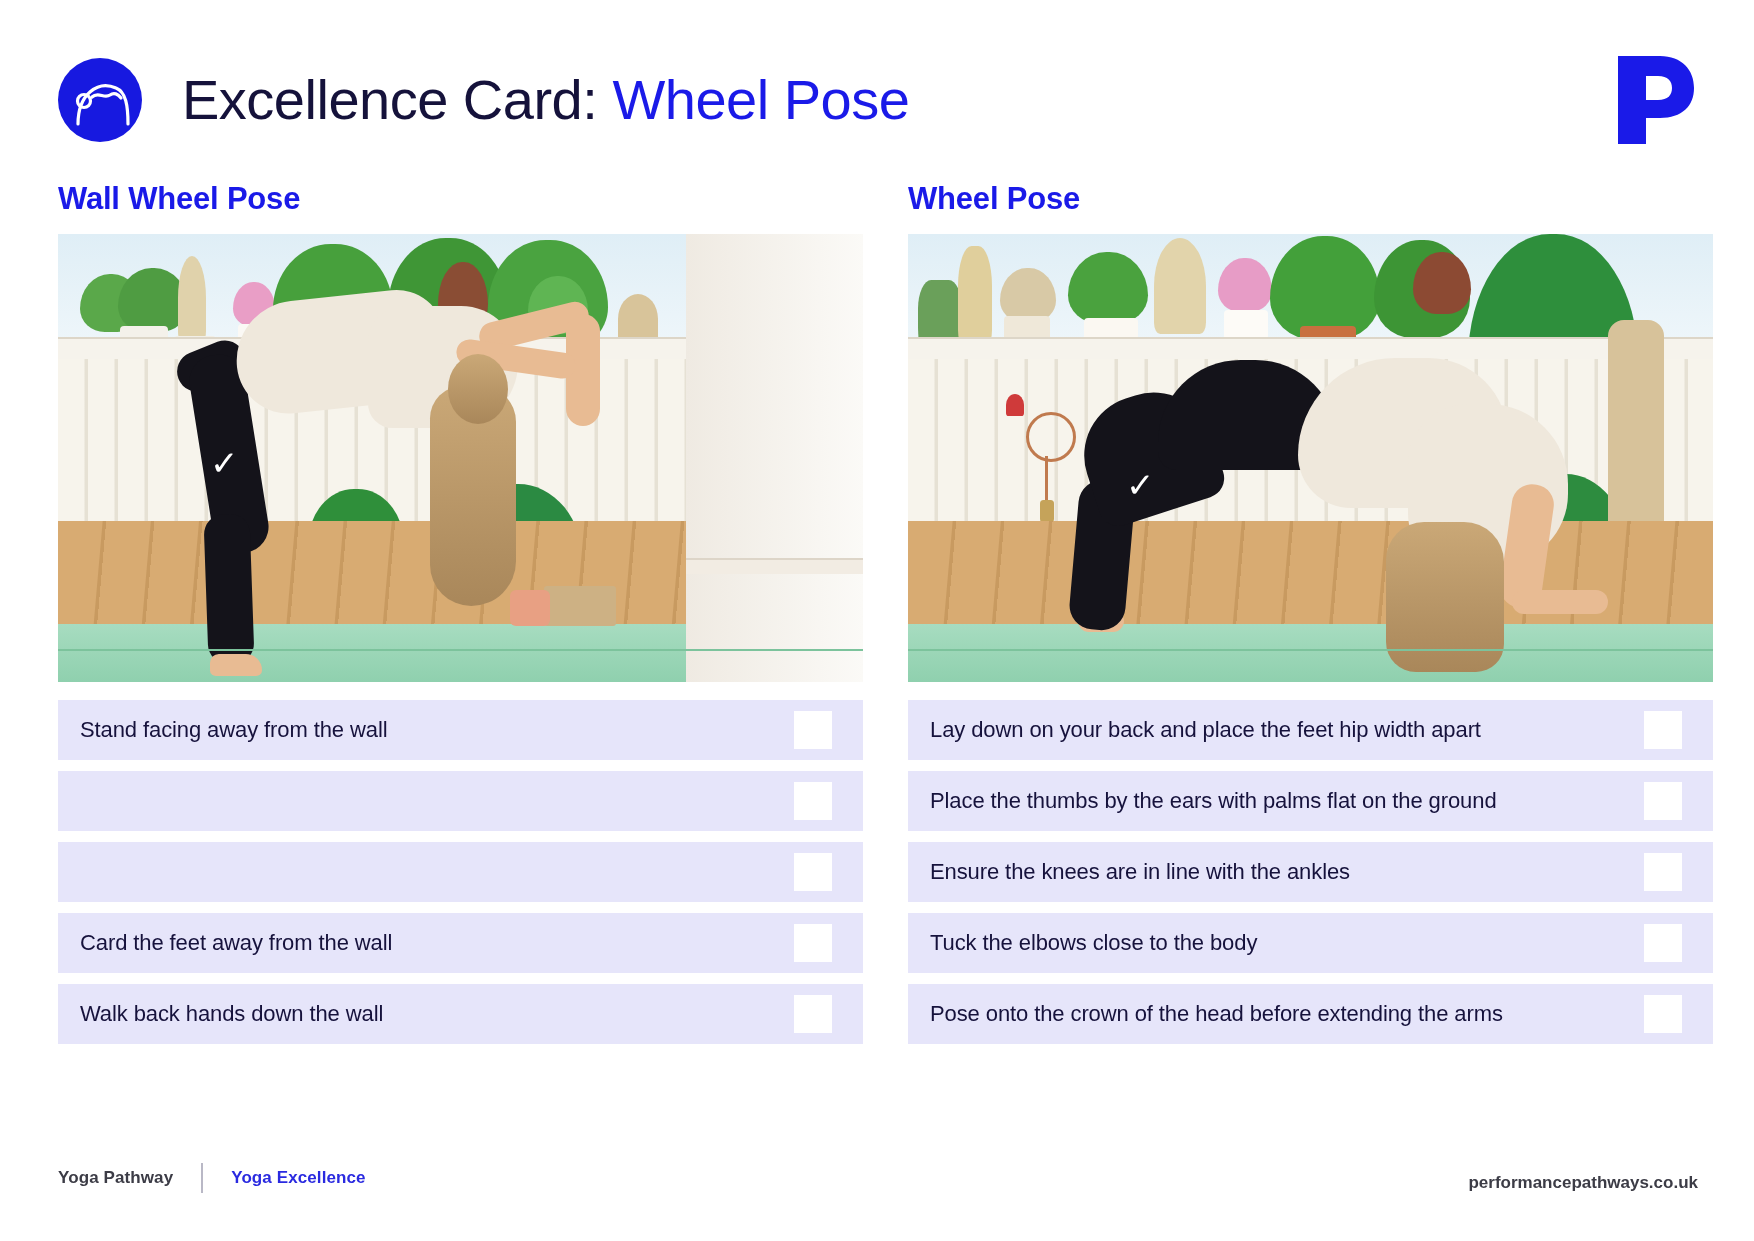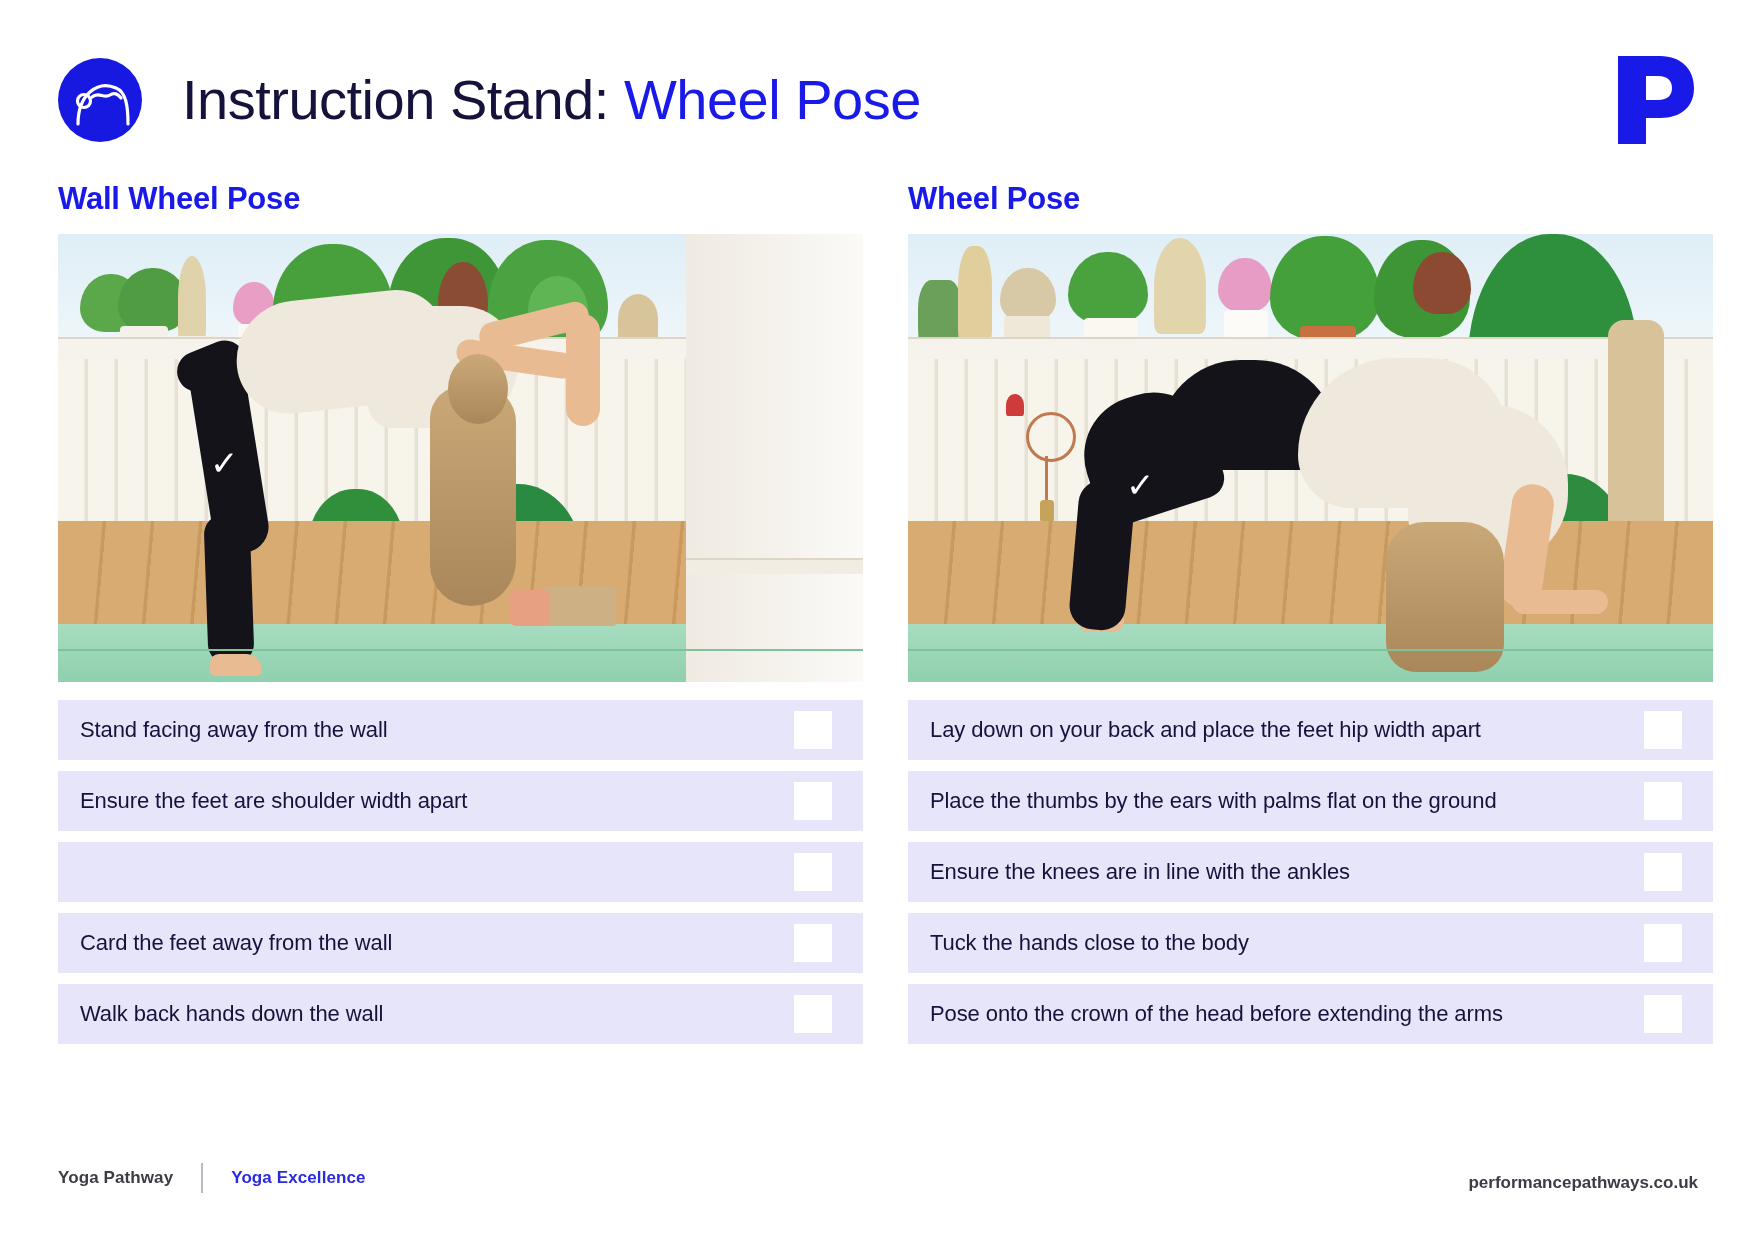--- a/index.html
+++ b/index.html
@@ -120,21 +120,21 @@
   <div class="header">
     <div class="brand-mark">
       <svg width="84" height="84" viewBox="0 0 84 84">
         <path d="M20 66 C20 36, 40 22, 58 30 C68 34, 70 48, 70 66" fill="none" stroke="#ffffff" stroke-width="3.2" stroke-linecap="round"></path>
         <path d="M34 39 C40 33, 46 41, 52 37 C56 34, 60 36, 63 40" fill="none" stroke="#ffffff" stroke-width="3.2" stroke-linecap="round"></path>
         <circle cx="26" cy="43" r="6.5" fill="none" stroke="#ffffff" stroke-width="3.2"></circle>
       </svg>
     </div>
 
     <div class="title">
-      <span class="t-main">Instruction Stand: </span><span class="t-accent">Wheel Pose</span>
+      <span class="t-main">Excellence Card: </span><span class="t-accent">Wheel Pose</span>
     </div>
 
     <div class="corp-logo">
       <svg width="88" height="96" viewBox="0 0 88 96">
         <path d="M6 4 H48 C70 4, 82 18, 82 36 C82 54, 70 66, 48 66 H34 V92 H6 Z
                  M34 24 V48 H46 C56 48, 60 43, 60 36 C60 29, 56 24, 46 24 Z" fill="#1a1ae8" fill-rule="evenodd"></path>
       </svg>
     </div>
   </div>
 
@@ -196,21 +196,20 @@
       <div class="hair" style="left:390px;top:120px;width:60px;height:70px;border-radius:50%;"></div>
       <div class="ph-mat2"></div>
     </div>
 
     <div class="steps">
       <div class="step">
         <span class="step-label">Stand facing away from the wall</span>
         <span class="step-check"></span>
       </div>
       <div class="step">
-        <span class="step-label">Ensure the feet are shoulder width apart</span>
         <span class="step-check"></span>
       </div>
       <div class="step">
         <span class="step-check"></span>
       </div>
       <div class="step">
         <span class="step-label">Card the feet away from the wall</span>
         <span class="step-check"></span>
       </div>
       <div class="step">
@@ -284,21 +283,21 @@
       </div>
       <div class="step">
         <span class="step-label">Place the thumbs by the ears with palms flat on the ground</span>
         <span class="step-check"></span>
       </div>
       <div class="step">
         <span class="step-label">Ensure the knees are in line with the ankles</span>
         <span class="step-check"></span>
       </div>
       <div class="step">
-        <span class="step-label">Tuck the hands close to the body</span>
+        <span class="step-label">Tuck the elbows close to the body</span>
         <span class="step-check"></span>
       </div>
       <div class="step">
         <span class="step-label">Pose onto the crown of the head before extending the arms</span>
         <span class="step-check"></span>
       </div>
     </div>
   </div>
 
   <div class="footer">

